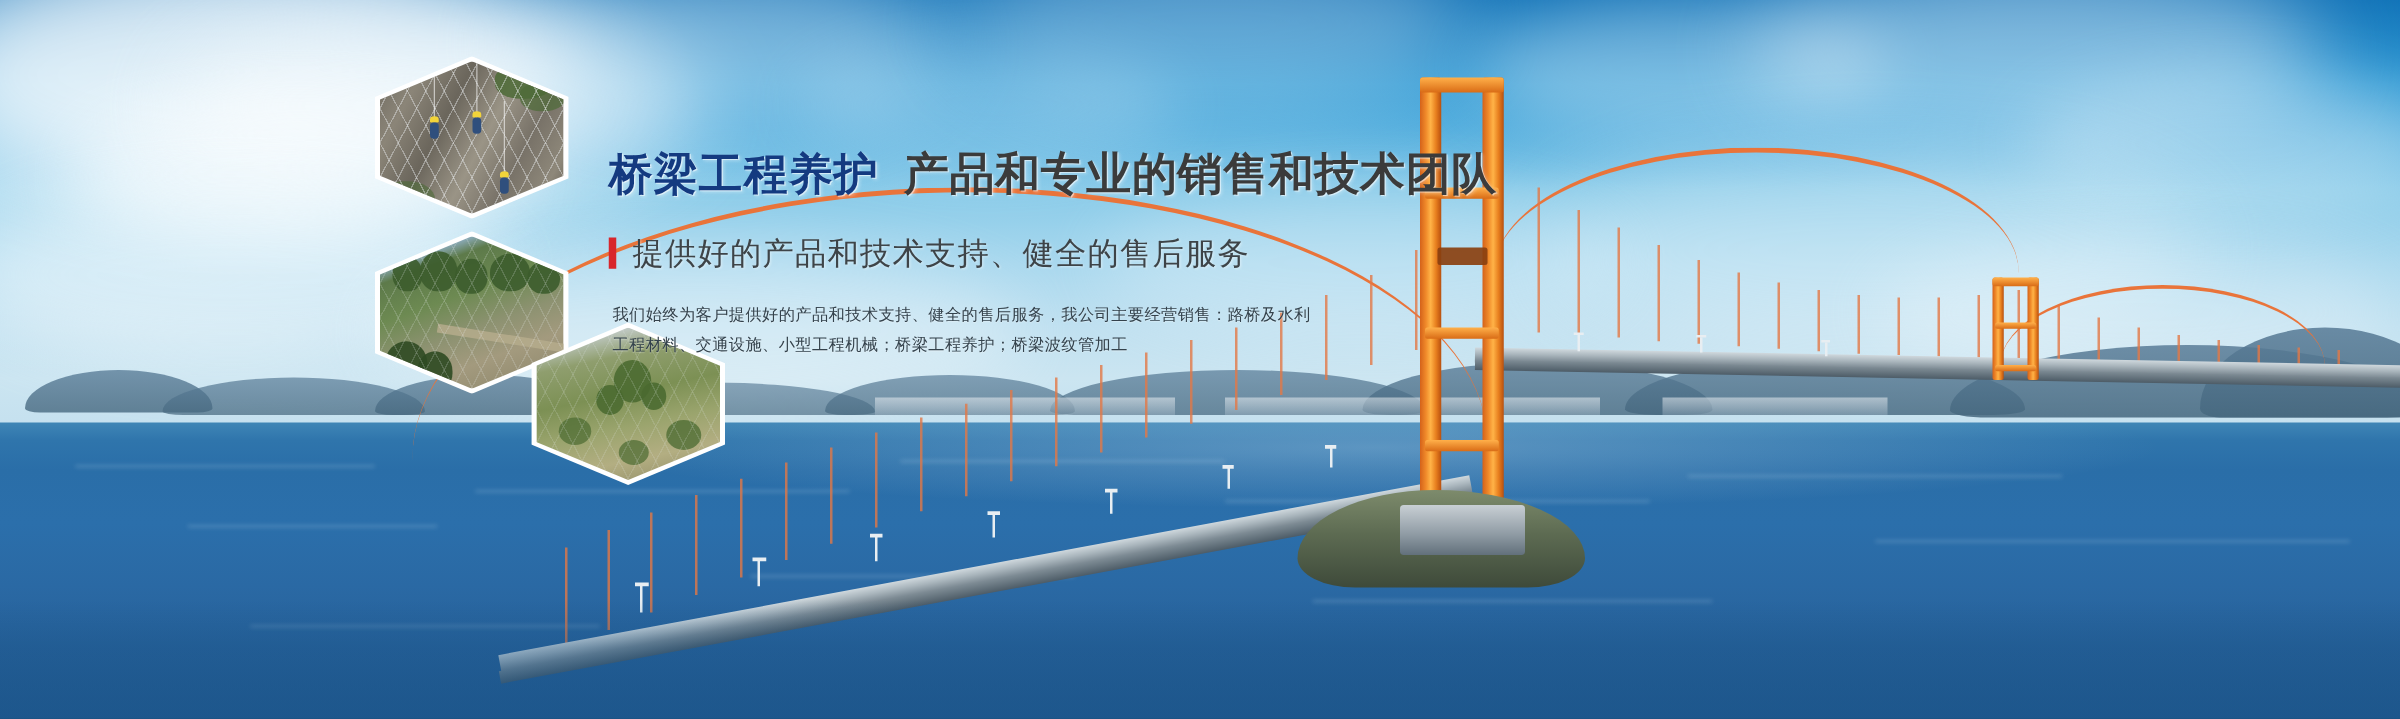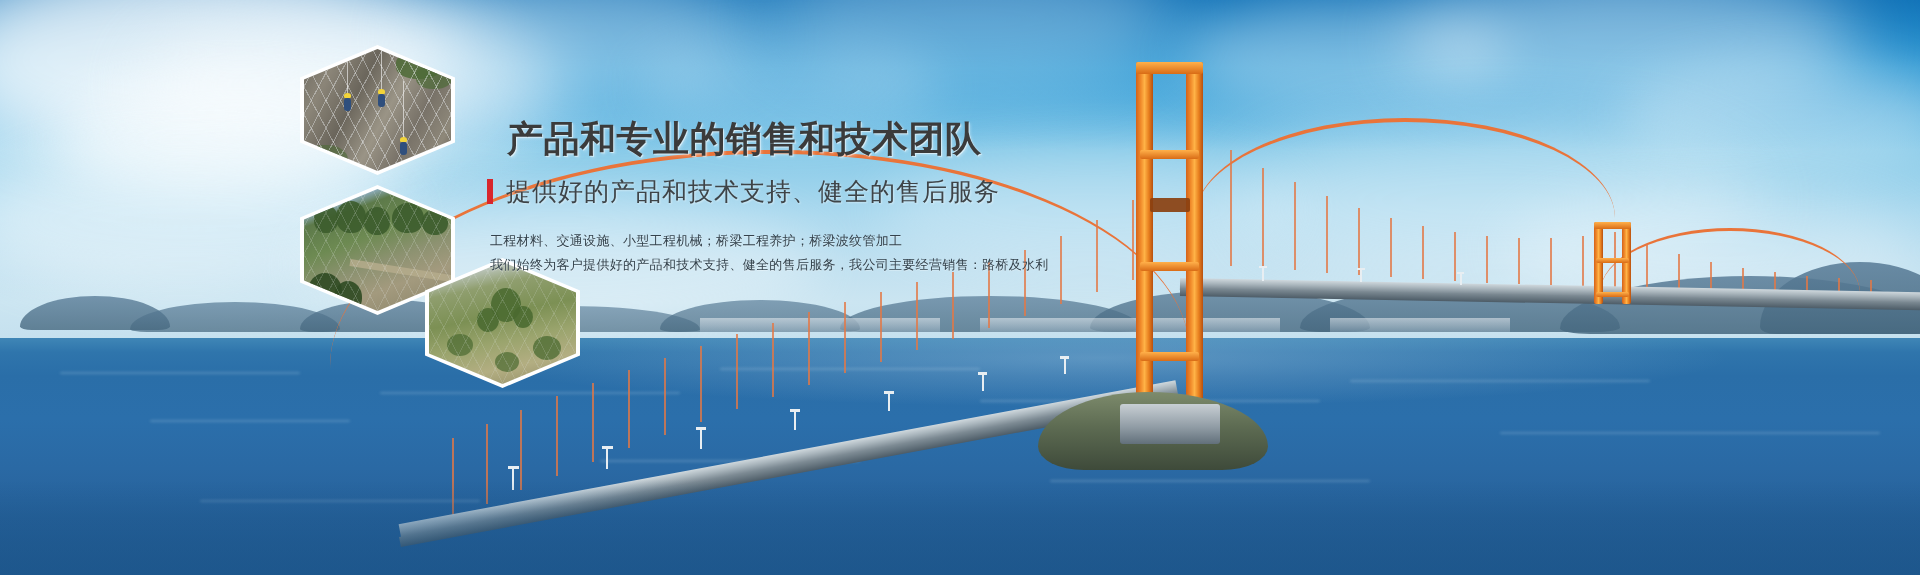--- a/index.html
+++ b/index.html
@@ -212,21 +212,21 @@
     font-weight: bold;
     color: #3b3b3b;
     letter-spacing: 0.5px;
     margin-left: 20px;
     text-shadow:
        1px 1px 0 rgba(255,255,255,0.50),
        2px 2px 3px rgba(255,255,255,0.30);
   }
   .subheading {
     display: flex; align-items: center;
-    margin-top: 10px;
+    margin-top: 21px;
     white-space: nowrap;
   }
   .red-bar {
     width: 6px; height: 25px;
     background: #d8262c;
     margin-right: 13px;
     flex: 0 0 auto;
   }
   .sub-text {
     font-size: 25px;
@@ -471,28 +471,29 @@
         <div class="shrub" style="left:104px; top:74px; width:28px; height:24px; opacity:.75;"></div>
         <div class="shrub" style="left:66px;  top:90px; width:24px; height:20px; opacity:.7;"></div>
         <div class="mesh" style="opacity:.38;"></div>
       </div>
     </div>
   </div>
 
   <div class="text-block">
 
     <div class="headline">
+      <span class="h-main">桥梁工程养护</span>
       <span class="h-sub">产品和专业的销售和技术团队</span>
     </div>
 
     <div class="subheading">
       <span class="red-bar"></span>
       <span class="sub-text">提供好的产品和技术支持、健全的售后服务</span>
     </div>
 
     <div class="body-text">
+      <span class="body-line">我们始终为客户提供好的产品和技术支持、健全的售后服务，我公司主要经营销售：路桥及水利</span>
       <span class="body-line">工程材料、交通设施、小型工程机械；桥梁工程养护；桥梁波纹管加工</span>
-      <span class="body-line">我们始终为客户提供好的产品和技术支持、健全的售后服务，我公司主要经营销售：路桥及水利</span>
     </div>
 
   </div>
 
 </div>
 
 </body></html>

